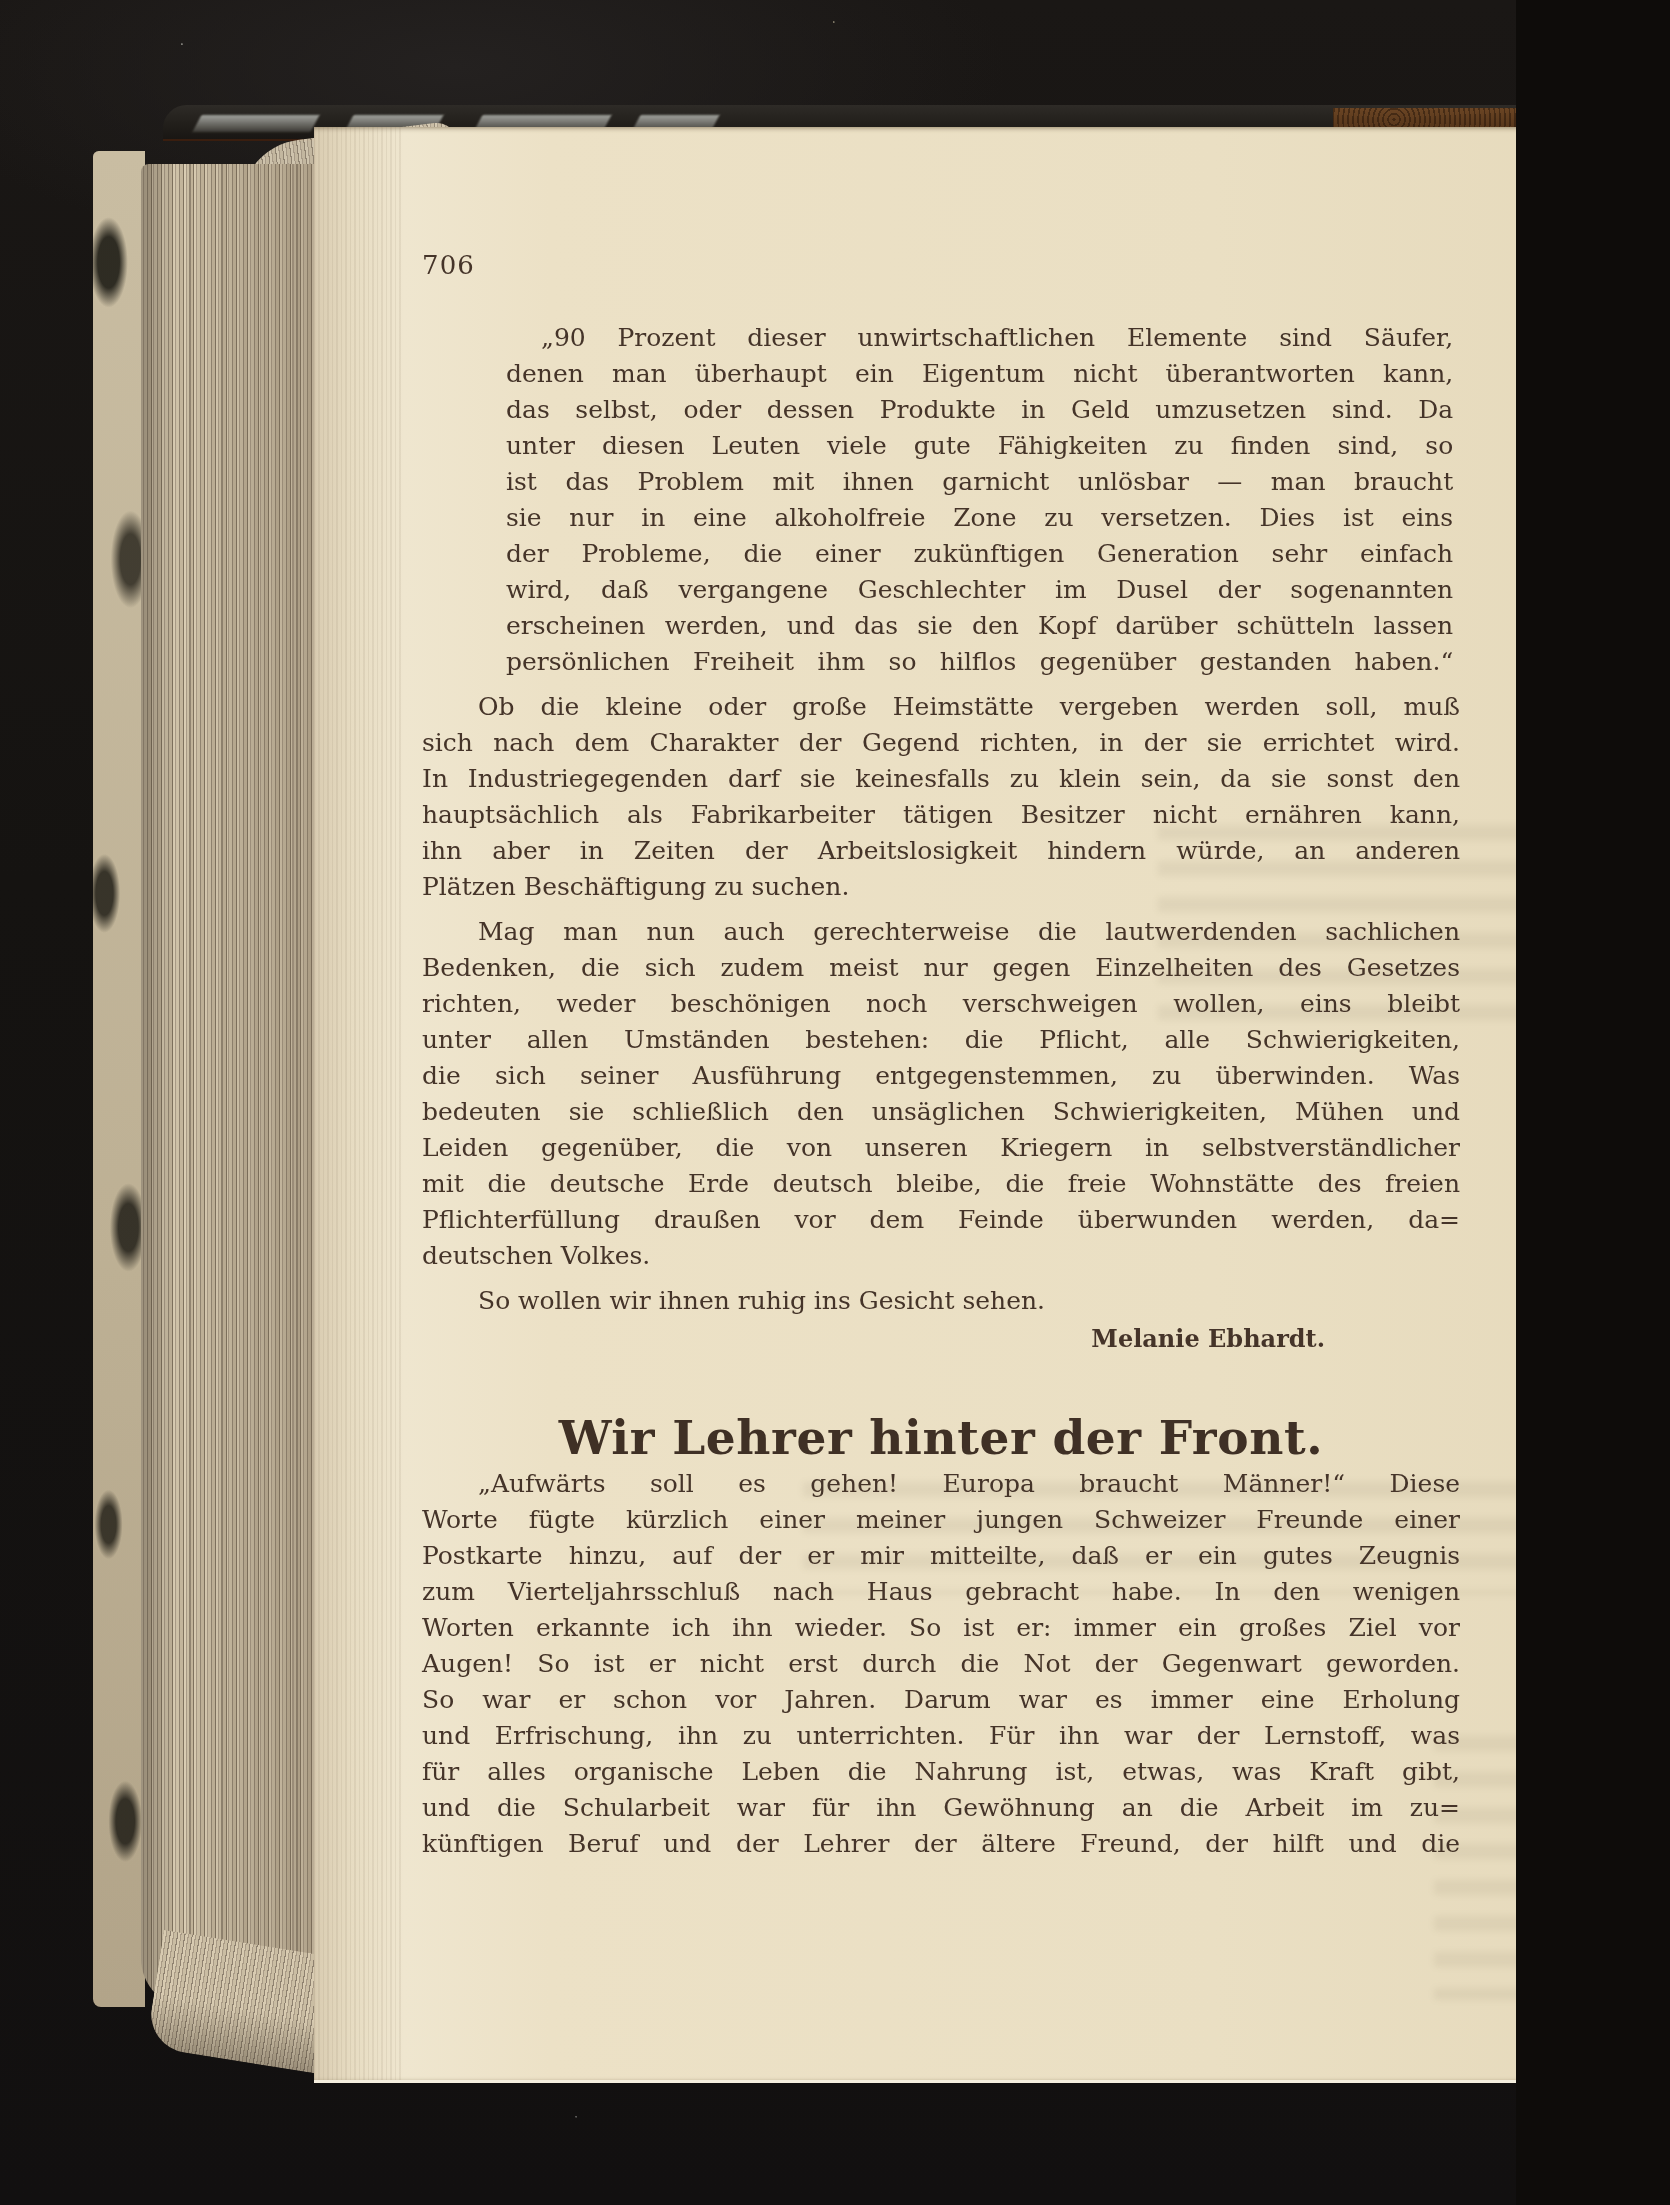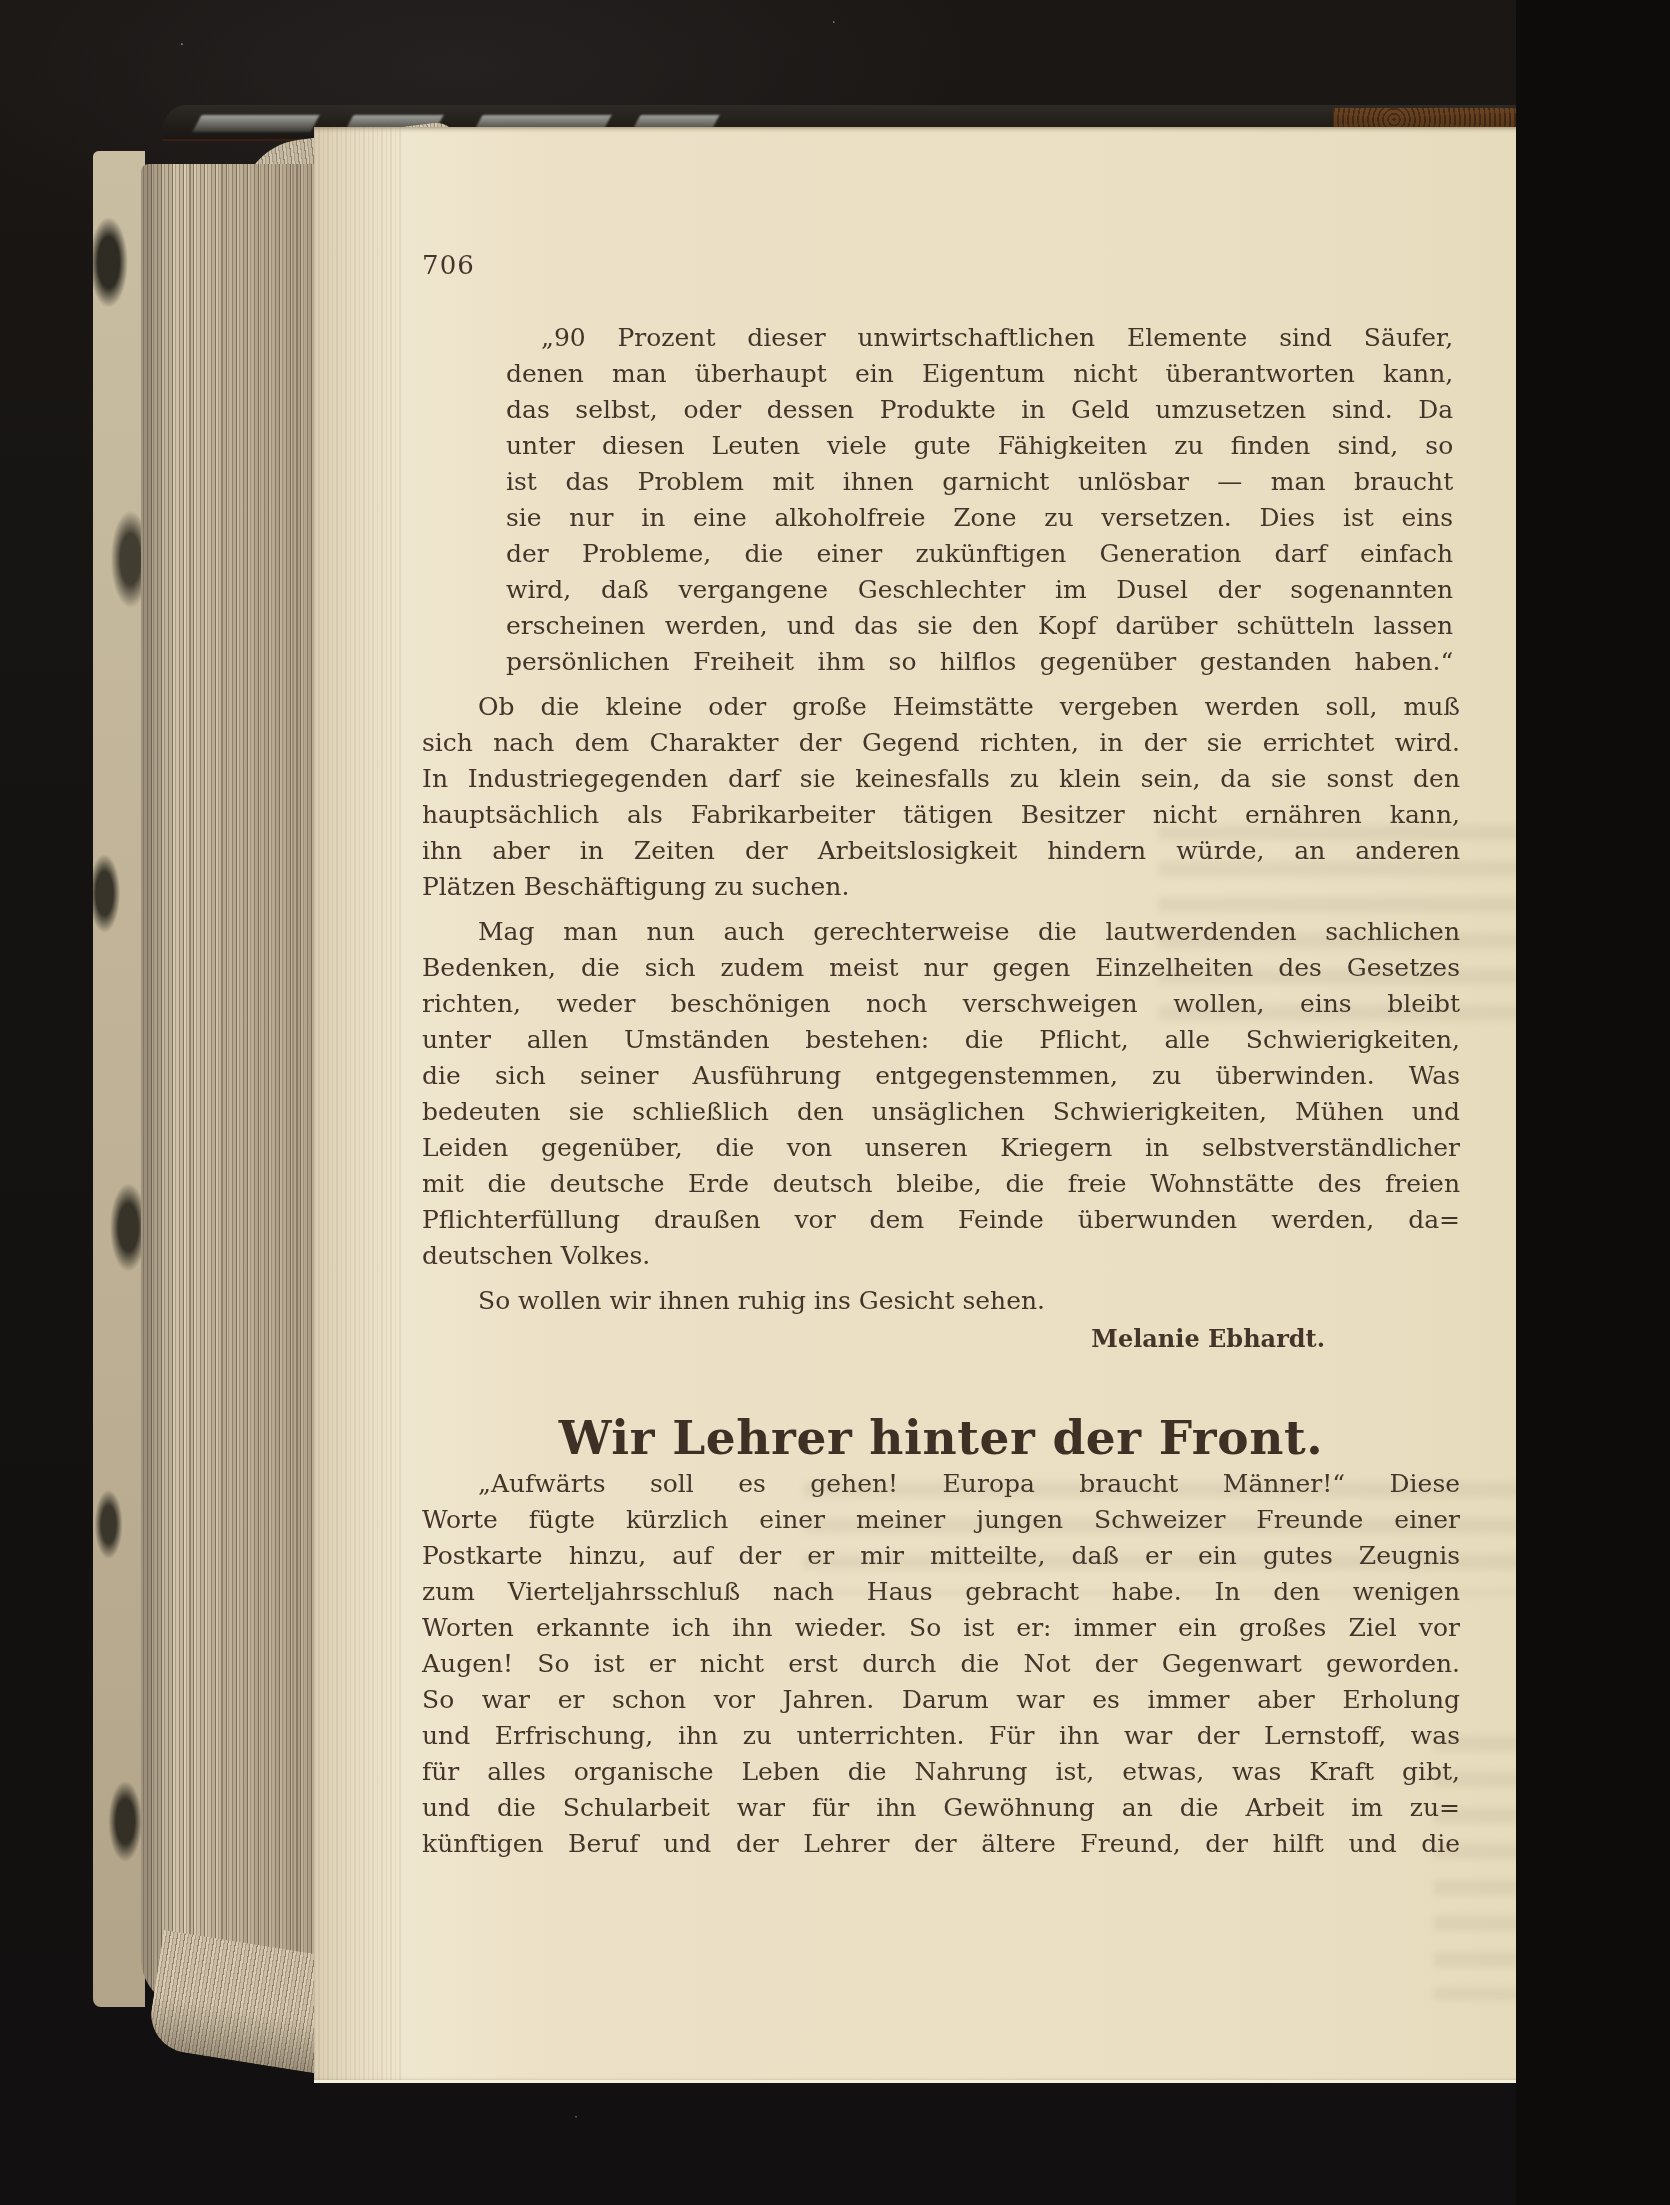--- a/index.html
+++ b/index.html
@@ -162,21 +162,21 @@
     <div class="text-col">
       <div class="page-number">706</div>
 
       <div class="quote">
           <div class="line first">„90 Prozent dieser unwirtschaftlichen Elemente sind Säufer,</div>
           <div class="line">denen man überhaupt ein Eigentum nicht überantworten kann,</div>
           <div class="line">das selbst, oder dessen Produkte in Geld umzusetzen sind. Da</div>
           <div class="line">unter diesen Leuten viele gute Fähigkeiten zu finden sind, so</div>
           <div class="line">ist das Problem mit ihnen garnicht unlösbar — man braucht</div>
           <div class="line">sie nur in eine alkoholfreie Zone zu versetzen. Dies ist eins</div>
-          <div class="line">der Probleme, die einer zukünftigen Generation darf einfach</div>
+          <div class="line">der Probleme, die einer zukünftigen Generation sehr einfach</div>
           <div class="line">wird, daß vergangene Geschlechter im Dusel der sogenannten</div>
           <div class="line">erscheinen werden, und das sie den Kopf darüber schütteln lassen</div>
           <div class="line last">persönlichen Freiheit ihm so hilflos gegenüber gestanden haben.“</div>
         </div>
 
       <div class="para p2" data-final-left="true">
           <div class="line first">Ob die kleine oder große Heimstätte vergeben werden soll, muß</div>
           <div class="line">sich nach dem Charakter der Gegend richten, in der sie errichtet wird.</div>
           <div class="line">In Industriegegenden darf sie keinesfalls zu klein sein, da sie sonst den</div>
           <div class="line">hauptsächlich als Fabrikarbeiter tätigen Besitzer nicht ernähren kann,</div>
@@ -203,21 +203,21 @@
 
       <h2 class="heading">Wir Lehrer hinter der Front.</h2>
 
       <div class="para p5">
           <div class="line first">„Aufwärts soll es gehen! Europa braucht Männer!“ Diese</div>
           <div class="line">Worte fügte kürzlich einer meiner jungen Schweizer Freunde einer</div>
           <div class="line">Postkarte hinzu, auf der er mir mitteilte, daß er ein gutes Zeugnis</div>
           <div class="line">zum Vierteljahrsschluß nach Haus gebracht habe. In den wenigen</div>
           <div class="line">Worten erkannte ich ihn wieder. So ist er: immer ein großes Ziel vor</div>
           <div class="line">Augen! So ist er nicht erst durch die Not der Gegenwart geworden.</div>
-          <div class="line">So war er schon vor Jahren. Darum war es immer aber Erholung</div>
+          <div class="line">So war er schon vor Jahren. Darum war es immer eine Erholung</div>
           <div class="line">und Erfrischung, ihn zu unterrichten. Für ihn war der Lernstoff, was</div>
           <div class="line">für alles organische Leben die Nahrung ist, etwas, was Kraft gibt,</div>
           <div class="line">und die Schularbeit war für ihn Gewöhnung an die Arbeit im zu=</div>
           <div class="line last">künftigen Beruf und der Lehrer der ältere Freund, der hilft und die</div>
         </div>
     </div>
   </div>
 
   <div class="gutter"></div>
   <div class="next-page"></div>

